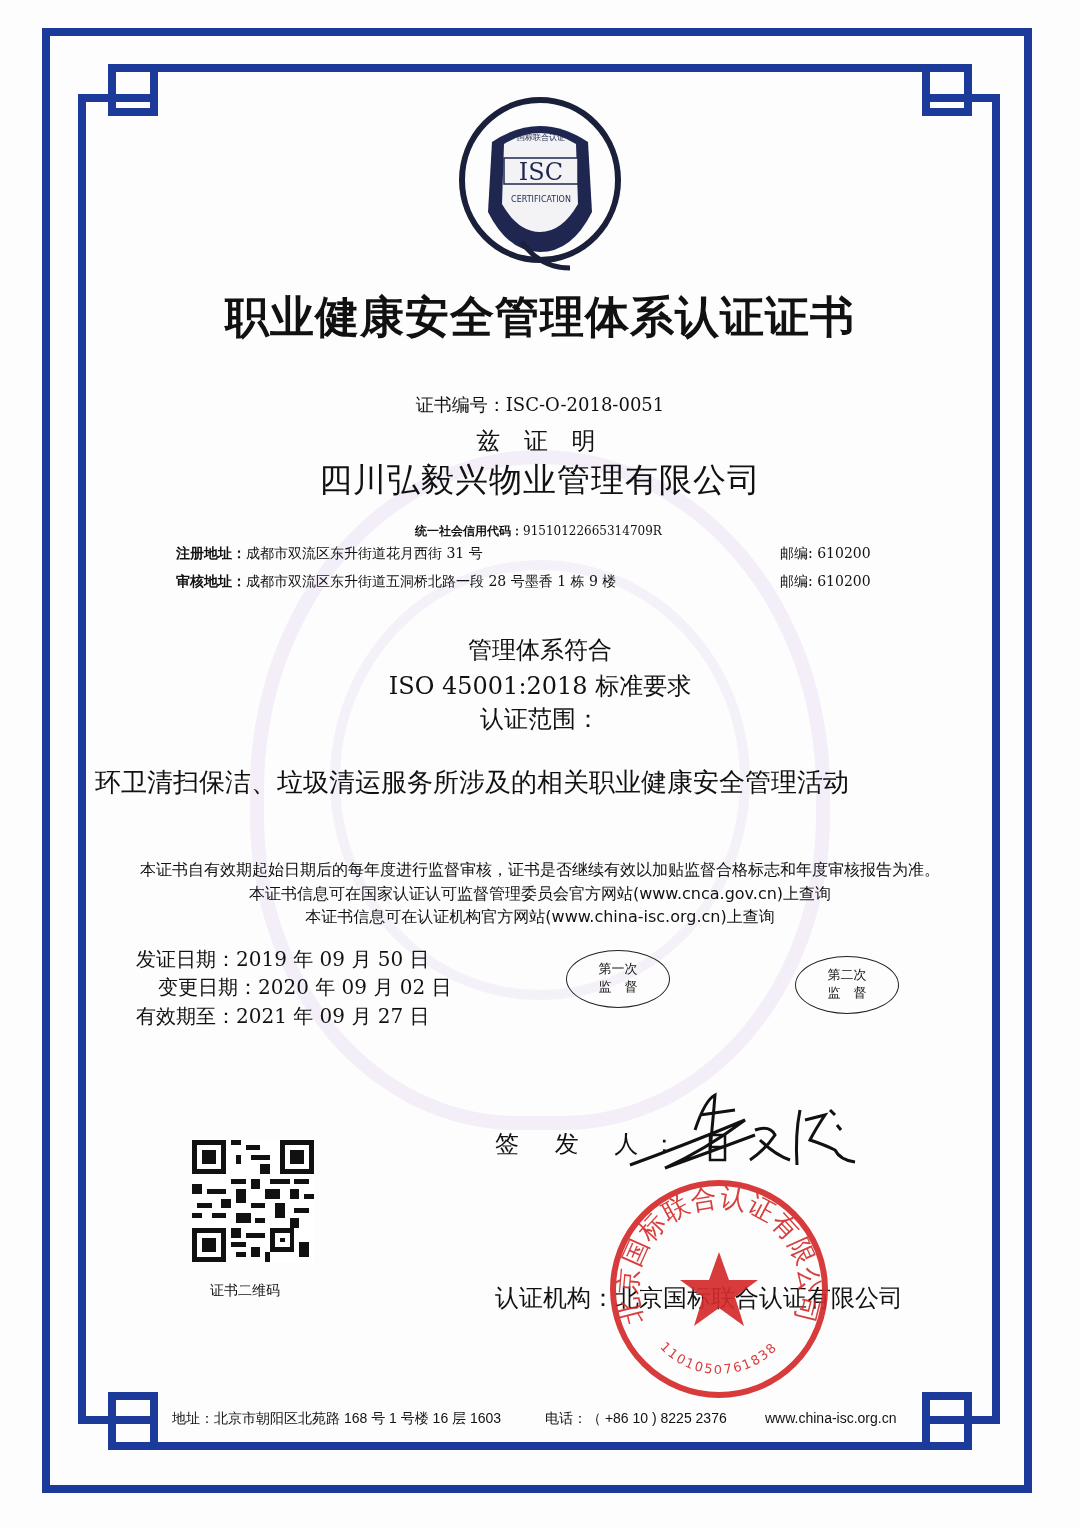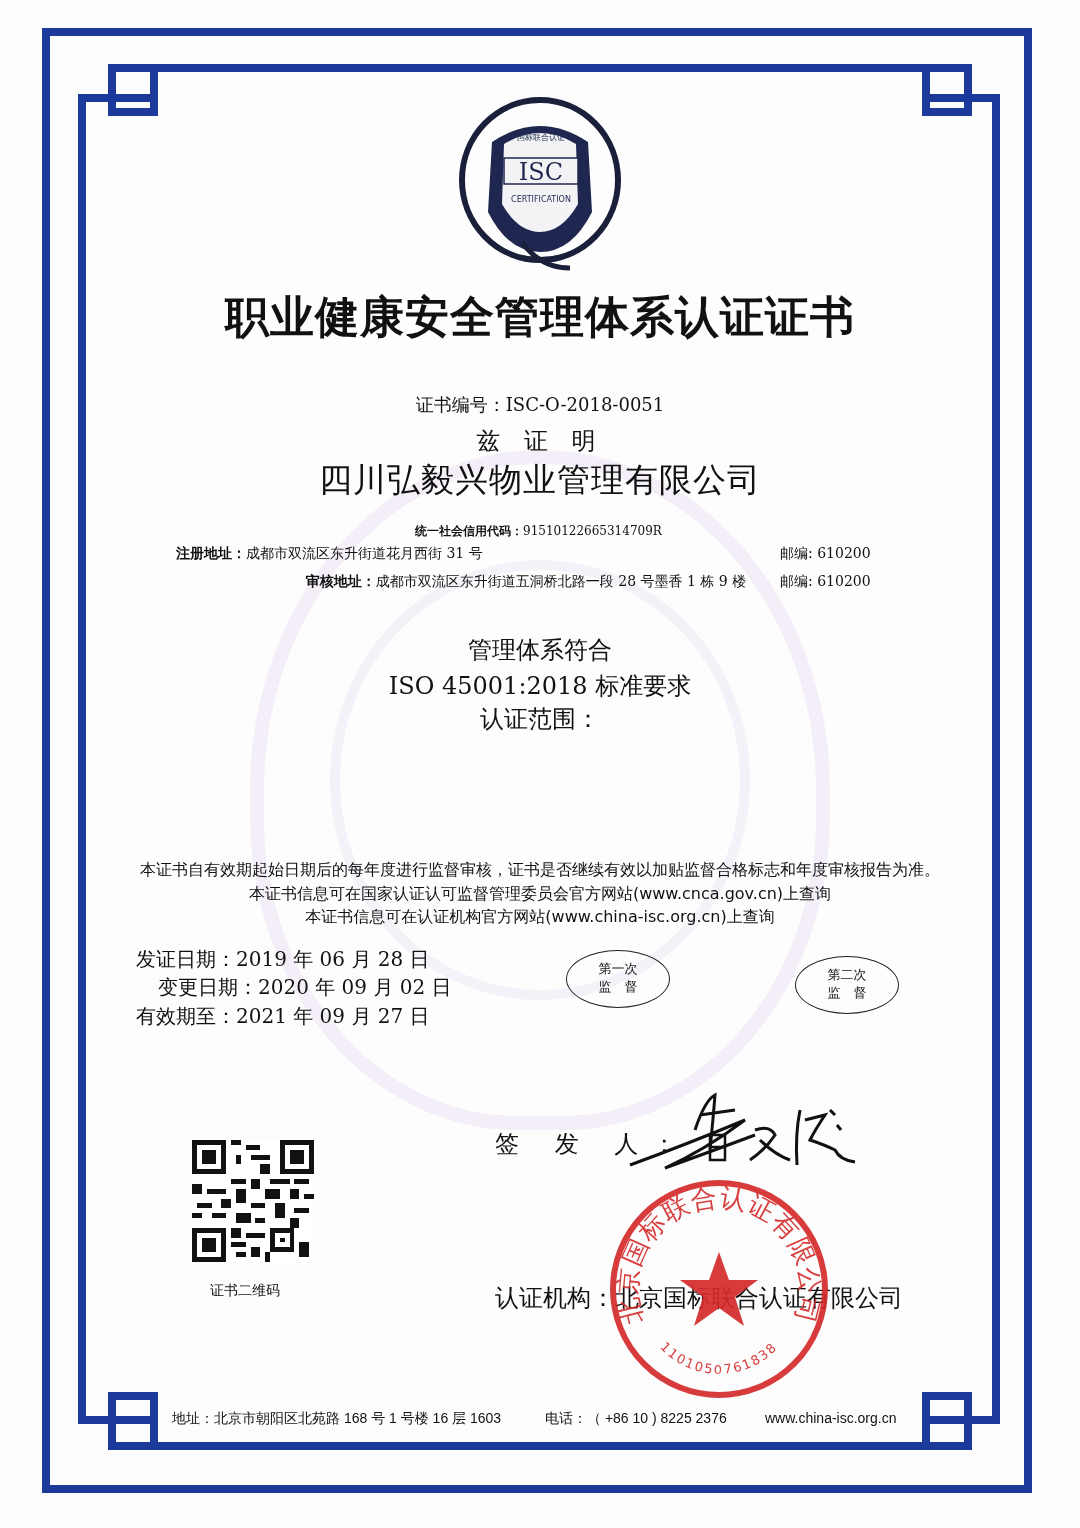--- a/index.html
+++ b/index.html
@@ -89,40 +89,41 @@
 <div class="abs credit">
   <b>统一社会信用代码：</b><span>91510122665314709R</span>
 </div>
 
 <div class="abs addr-row" style="top:545px;">
   <b>注册地址：</b><span>成都市双流区东升街道花月西街 31 号</span>
 </div>
 <div class="abs zip" style="top:545px;">
   <span>邮编:</span> <span>610200</span>
 </div>
-<div class="abs addr-row" style="top:573px;text-align:center;">
+<div class="abs addr-row" style="top:573px;">
   <b>审核地址：</b><span>成都市双流区东升街道五洞桥北路一段 28 号墨香 1 栋 9 楼</span>
 </div>
 <div class="abs zip" style="top:573px;">
   <span>邮编:</span> <span>610200</span>
 </div>
 
 <div class="abs center conform">管理体系符合</div>
 <div class="abs center standard">ISO 45001:2018 标准要求</div>
 <div class="abs center scope-label">认证范围：</div>
 
 <div class="abs scope">
+  <div>环卫清扫保洁、垃圾清运服务所涉及的相关职业健康安全管理活动</div>
 </div>
 
 <div class="abs center note" style="top:860px;">本证书自有效期起始日期后的每年度进行监督审核，证书是否继续有效以加贴监督合格标志和年度审核报告为准。</div>
 <div class="abs center note" style="top:884px;">本证书信息可在国家认证认可监督管理委员会官方网站(www.cnca.gov.cn)上查询</div>
 <div class="abs center note" style="top:907px;">本证书信息可在认证机构官方网站(www.china-isc.org.cn)上查询</div>
 
 <div class="abs date-row" style="top:946px;">
-  <span>发证日期：</span><span>2019 年 06 月 28 日</span>
+  <span>发证日期：</span><span>2019 年 09 月 50 日</span>
 </div>
 <div class="abs date-row" style="top:974px;margin-left:22px;">
   <span>变更日期：</span><span>2020 年 09 月 02 日</span>
 </div>
 <div class="abs date-row" style="top:1003px;">
   <span>有效期至：</span><span>2021 年 09 月 27 日</span>
 </div>
 
 <div class="abs sv" style="left:566px;top:950px;">
   <div>第一次</div>

